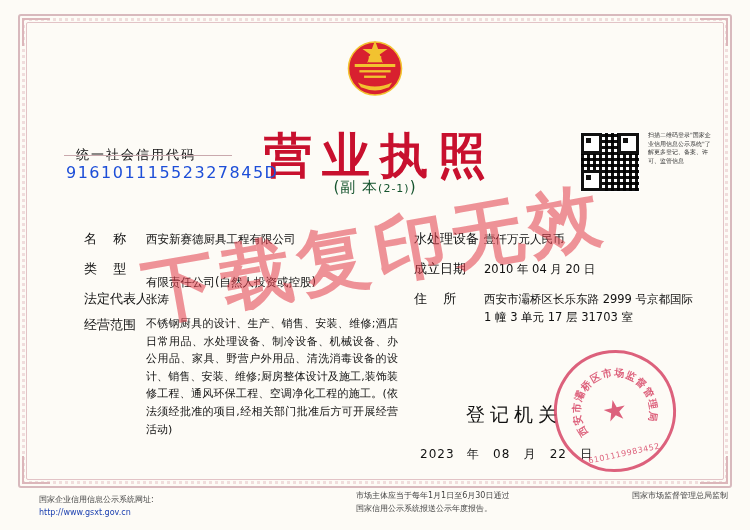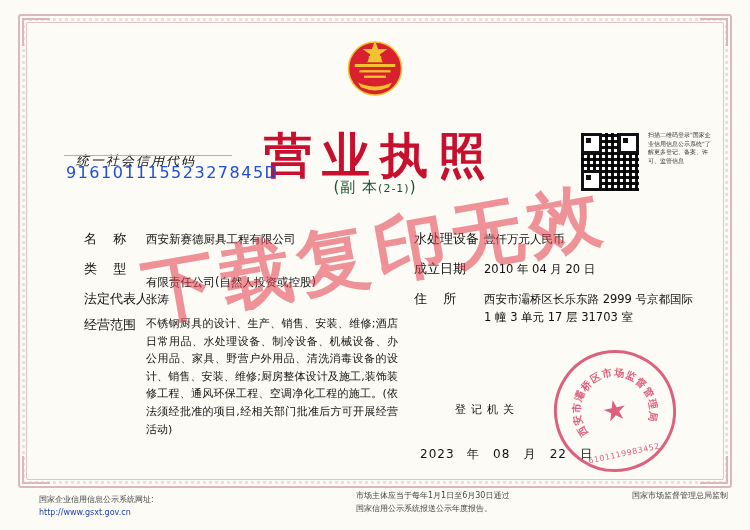--- a/index.html
+++ b/index.html
@@ -85,25 +85,24 @@
     letter-spacing: 1px;
   }
   .subtitle .small {
     font-size: 11px;
   }
 
   
   .code-label {
     position: absolute;
     left: 76px;
-    top: 152px;
+    top: 146px;
     font-size: 13px;
     color: #111;
     letter-spacing: 2px;
-    font-style: italic;
   }
   .code-value {
     position: absolute;
     left: 66px;
     top: 163px;
     font-size: 16px;
     color: #1d4ed8;
     letter-spacing: 1.5px;
   }
   .code-underline {
@@ -174,23 +173,23 @@
     width: 252px;
     font-size: 11px;
     line-height: 1.6;
     color: #111;
     text-align: justify;
   }
 
   
   .reg-auth {
     position: absolute;
-    left: 455px;
+    left: 466px;
     top: 402px;
-    font-size: 11px;
+    font-size: 19px;
     letter-spacing: 5px;
     color: #111;
   }
   .date-line {
     position: absolute;
     left: 420px;
     top: 446px;
     width: 250px;
     font-size: 12px;
     color: #111;

